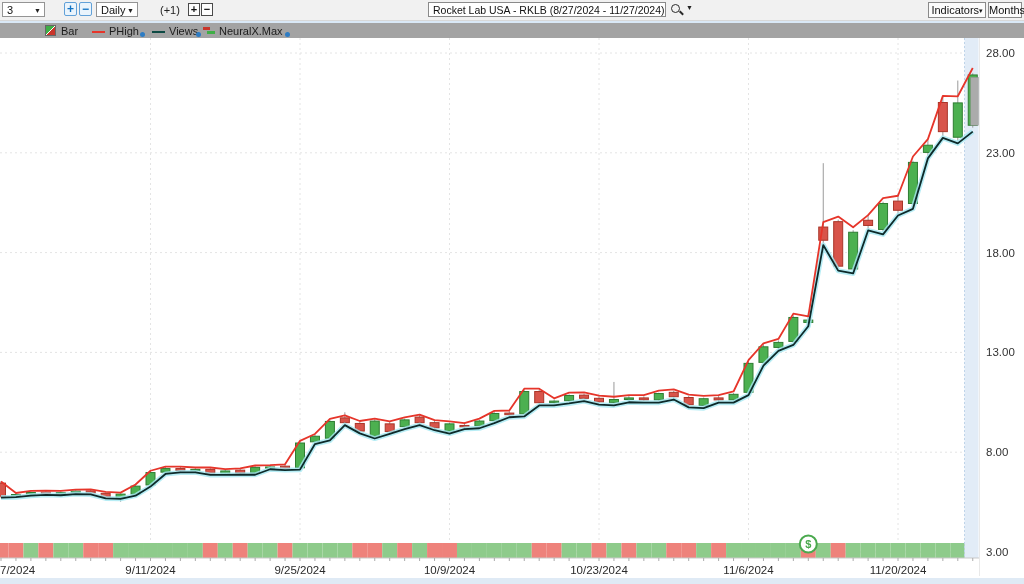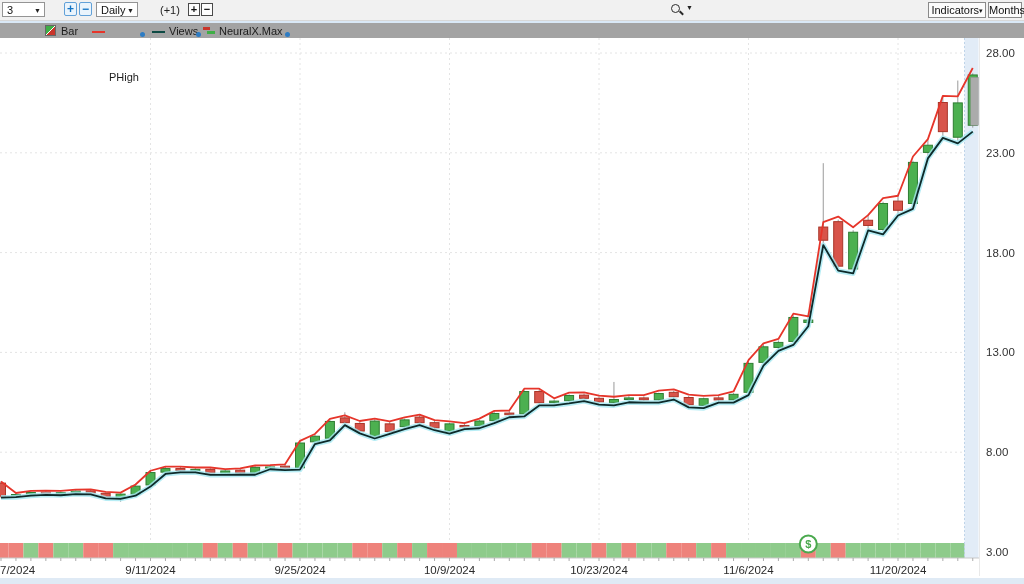--- a/index.html
+++ b/index.html
@@ -357,39 +357,40 @@
     </div>
     <div class="blue-btn" style="left:64px;">+</div>
     <div class="blue-btn" style="left:79px;">−</div>
     <div class="tb-select" style="left:96px;width:42px;">
       <span>Daily</span>
       <span class="caret">▼</span>
     </div>
     <span id="offset-label">(+1)</span>
     <div class="mini-btn" style="left:188px;">+</div>
     <div class="mini-btn" style="left:201px;">−</div>
+    <div id="symbol-field">Rocket Lab USA - RKLB (8/27/2024 - 11/27/2024)</div>
     <div id="search-button">
       <span id="search-glass"></span>
       <span id="search-handle"></span>
       <span id="search-caret">▼</span>
     </div>
     <div class="tb-button" style="left:928px;width:58px;">
       <span>Indicators</span><span class="sm-caret">▾</span>
     </div>
     <div class="tb-button" style="left:988px;width:34px;">
       <span>Months</span> <span class="sm-caret">▾</span>
     </div>
   </div>
   <div id="blue-strip"></div>
 
   <div id="legend">
     <span id="legend-bar-icon"></span>
     <span class="lg-label" style="left:61px;">Bar</span>
     <span class="lg-line" style="left:92px;background:#e6352a;"></span>
-    <span class="lg-label" style="left:109px;margin-top:46px;">PHigh</span>
+    <span class="lg-label" style="left:109px;">PHigh</span>
     <span class="lg-dot" style="left:140px;"></span>
     <span class="lg-line" style="left:152px;background:#0d4a44;"></span>
     <span class="lg-label" style="left:169px;">Views</span>
     <span class="lg-dot" style="left:196px;"></span>
     <span id="legend-nx-icon">
         <span class="nx-r"></span>
         <span class="nx-g"></span>
       </span>
     <span class="lg-label" style="left:219px;text-align:right;">NeuralX.Max</span>
     <span class="lg-dot" style="left:285px;"></span>

